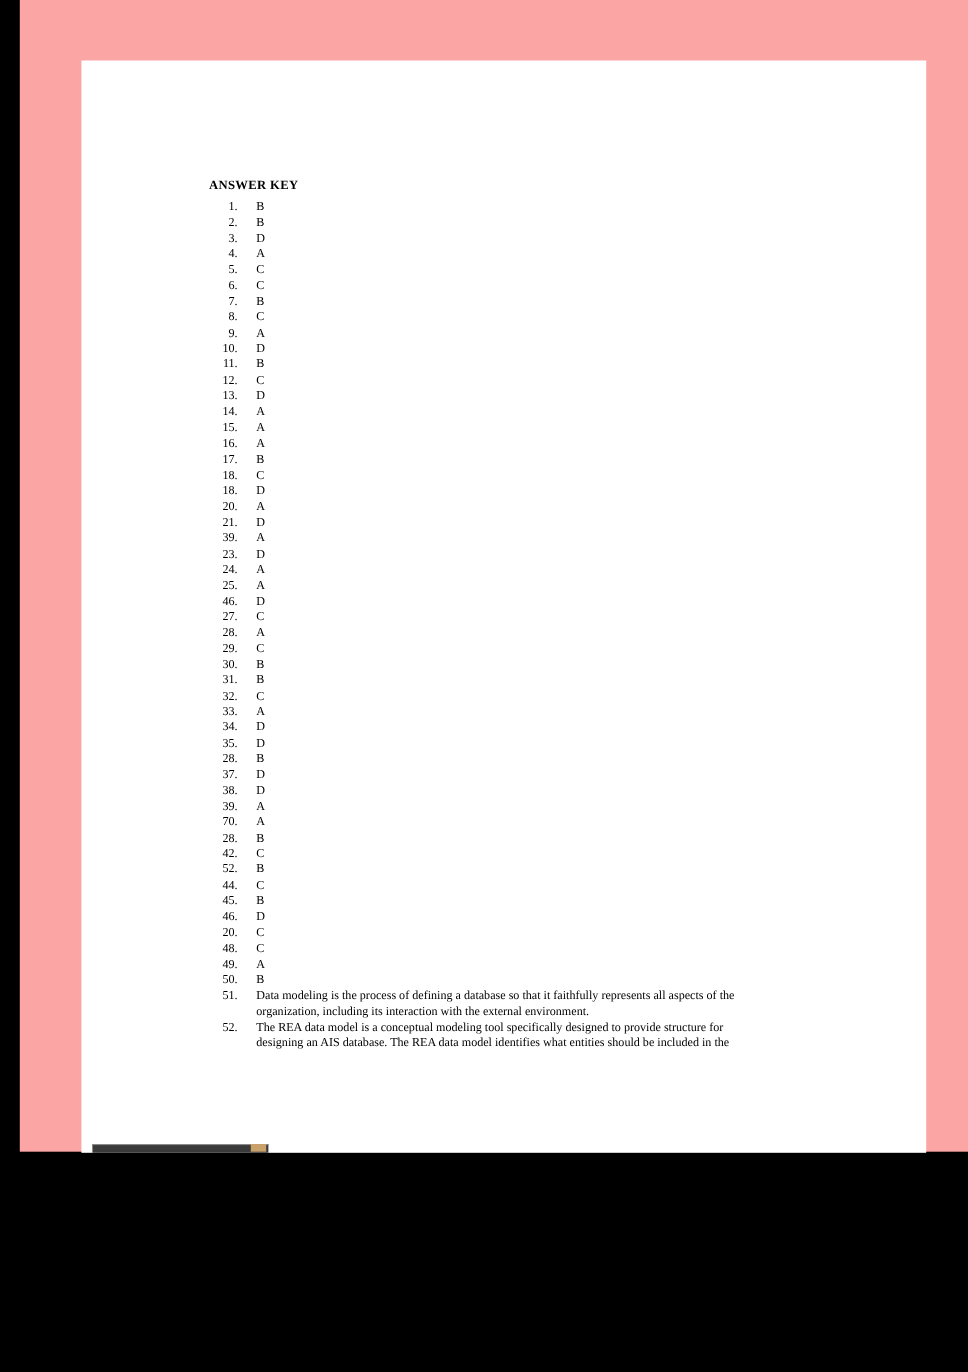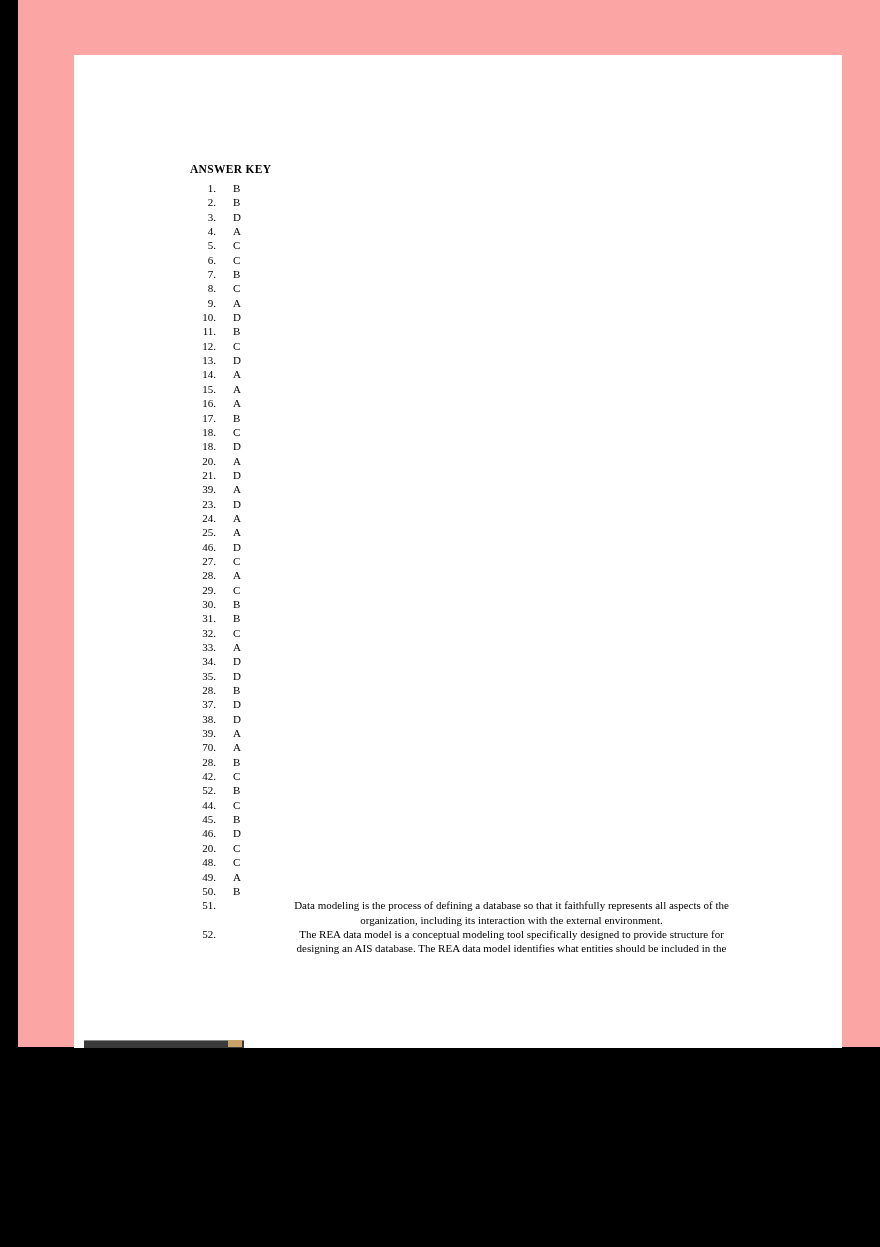--- a/index.html
+++ b/index.html
@@ -66,21 +66,20 @@
     padding-left: 13px;
     text-align: left;
   }
   li.long .ans {
     padding-left: 13px;
     text-indent: 0;
   }
   li.long .ans p {
     margin: 0;
     text-indent: 0;
-    text-align: center;
   }
   li.long .ans p.cont {
     margin: 0;
   }
   
   #bottom-strip {
     position: absolute;
     left: 66px;
     top: 1040px;
     width: 160px;

